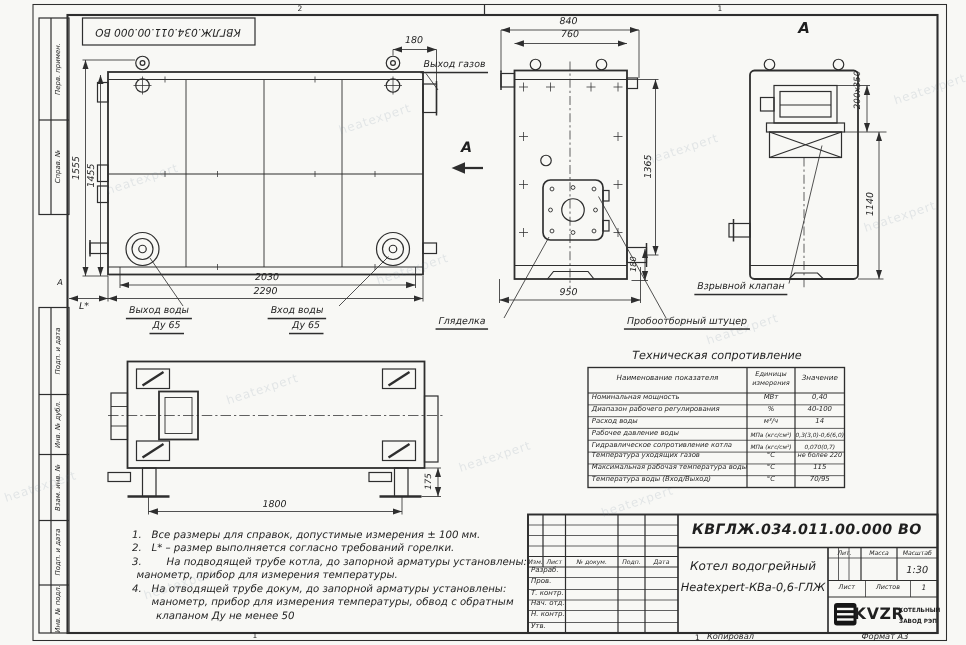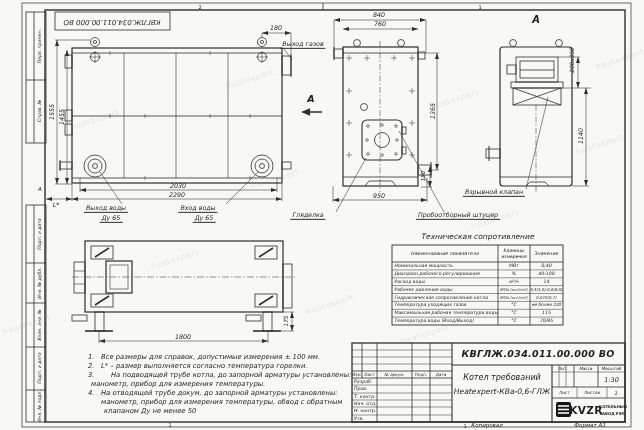--- a/index.html
+++ b/index.html
@@ -349,21 +349,21 @@
 <div class="t r90" style="left:581px;top:136px;font-size:6.3px">1140</div>
 <div class="t ul" style="left:494px;top:193px;font-size:6.3px">Взрывной клапан</div>
 
 <div class="t" style="left:183px;top:337px;font-size:6.3px">1800</div>
 <div class="t r90" style="left:287px;top:321px;font-size:5.8px">175</div>
 
 <div>
   <div class="tl" style="left:88px;top:357px;font-size:6.8px">1.</div>
   <div class="tl" style="left:101px;top:357px;font-size:6.8px">Все размеры для справок, допустимые измерения ± 100 мм.</div>
   <div class="tl" style="left:88px;top:366px;font-size:6.8px">2.</div>
-  <div class="tl" style="left:101px;top:366px;font-size:6.8px">L* – размер выполняется согласно температура горелки.</div>
+  <div class="tl" style="left:101px;top:366px;font-size:6.8px">L* – размер выполняется согласно требований горелки.</div>
   <div class="tl" style="left:88px;top:375px;font-size:6.8px">3.</div>
   <div class="tl" style="left:111px;top:375px;font-size:6.8px">На подводящей трубе котла, до запорной арматуры установлены:</div>
   <div class="tl" style="left:91px;top:384px;font-size:6.8px">манометр, прибор для измерения температуры.</div>
   <div class="tl" style="left:88px;top:393px;font-size:6.8px">4.</div>
   <div class="tl" style="left:101px;top:393px;font-size:6.8px">На отводящей трубе докум, до запорной арматуры установлены:</div>
   <div class="tl" style="left:101px;top:402px;font-size:6.8px">манометр, прибор для измерения температуры, обвод с обратным</div>
   <div class="tl" style="left:104px;top:411px;font-size:6.8px">клапаном Ду не менее 50</div>
 </div>
 
 <div>
@@ -401,21 +401,21 @@
   <div class="t" style="left:514px;top:313px;font-size:4.6px">°С</div>
   <div class="t" style="left:546.5px;top:313px;font-size:4.6px">115</div>
 
   <div class="tl" style="left:394.5px;top:321px;font-size:4.6px">Температура воды (Вход/Выход)</div>
   <div class="t" style="left:514px;top:321px;font-size:4.6px">°С</div>
   <div class="t" style="left:546.5px;top:321px;font-size:4.6px">70/95</div>
 </div>
 
 <div>
   <div class="t b" style="left:538px;top:354px;font-size:9.5px;letter-spacing:.3px">КВГЛЖ.034.011.00.000 ВО</div>
-  <div class="t" style="left:502px;top:378px;font-size:8px">Котел требований</div>
+  <div class="t" style="left:502px;top:378px;font-size:8px">Котел водогрейный</div>
   <div class="t" style="left:502px;top:392px;font-size:7.6px">Heatexpert-КВа-0,6-ГЛЖ</div>
   <div class="t" style="left:357px;top:374.5px;font-size:4.1px">Изм.</div>
   <div class="t" style="left:369.5px;top:374.5px;font-size:4.1px">Лист</div>
   <div class="t" style="left:394.5px;top:374.5px;font-size:4.1px">№ докум.</div>
   <div class="t" style="left:421px;top:374.5px;font-size:4.1px">Подп.</div>
   <div class="t" style="left:441px;top:374.5px;font-size:4.1px">Дата</div>
   <div class="tl" style="left:354px;top:381.5px;font-size:4.7px">Разраб.</div>
   <div class="tl" style="left:354px;top:389px;font-size:4.7px">Пров.</div>
   <div class="tl" style="left:354px;top:396.5px;font-size:4.7px">Т. контр.</div>
   <div class="tl" style="left:354px;top:403.5px;font-size:4.7px">Нач. отд.</div>

